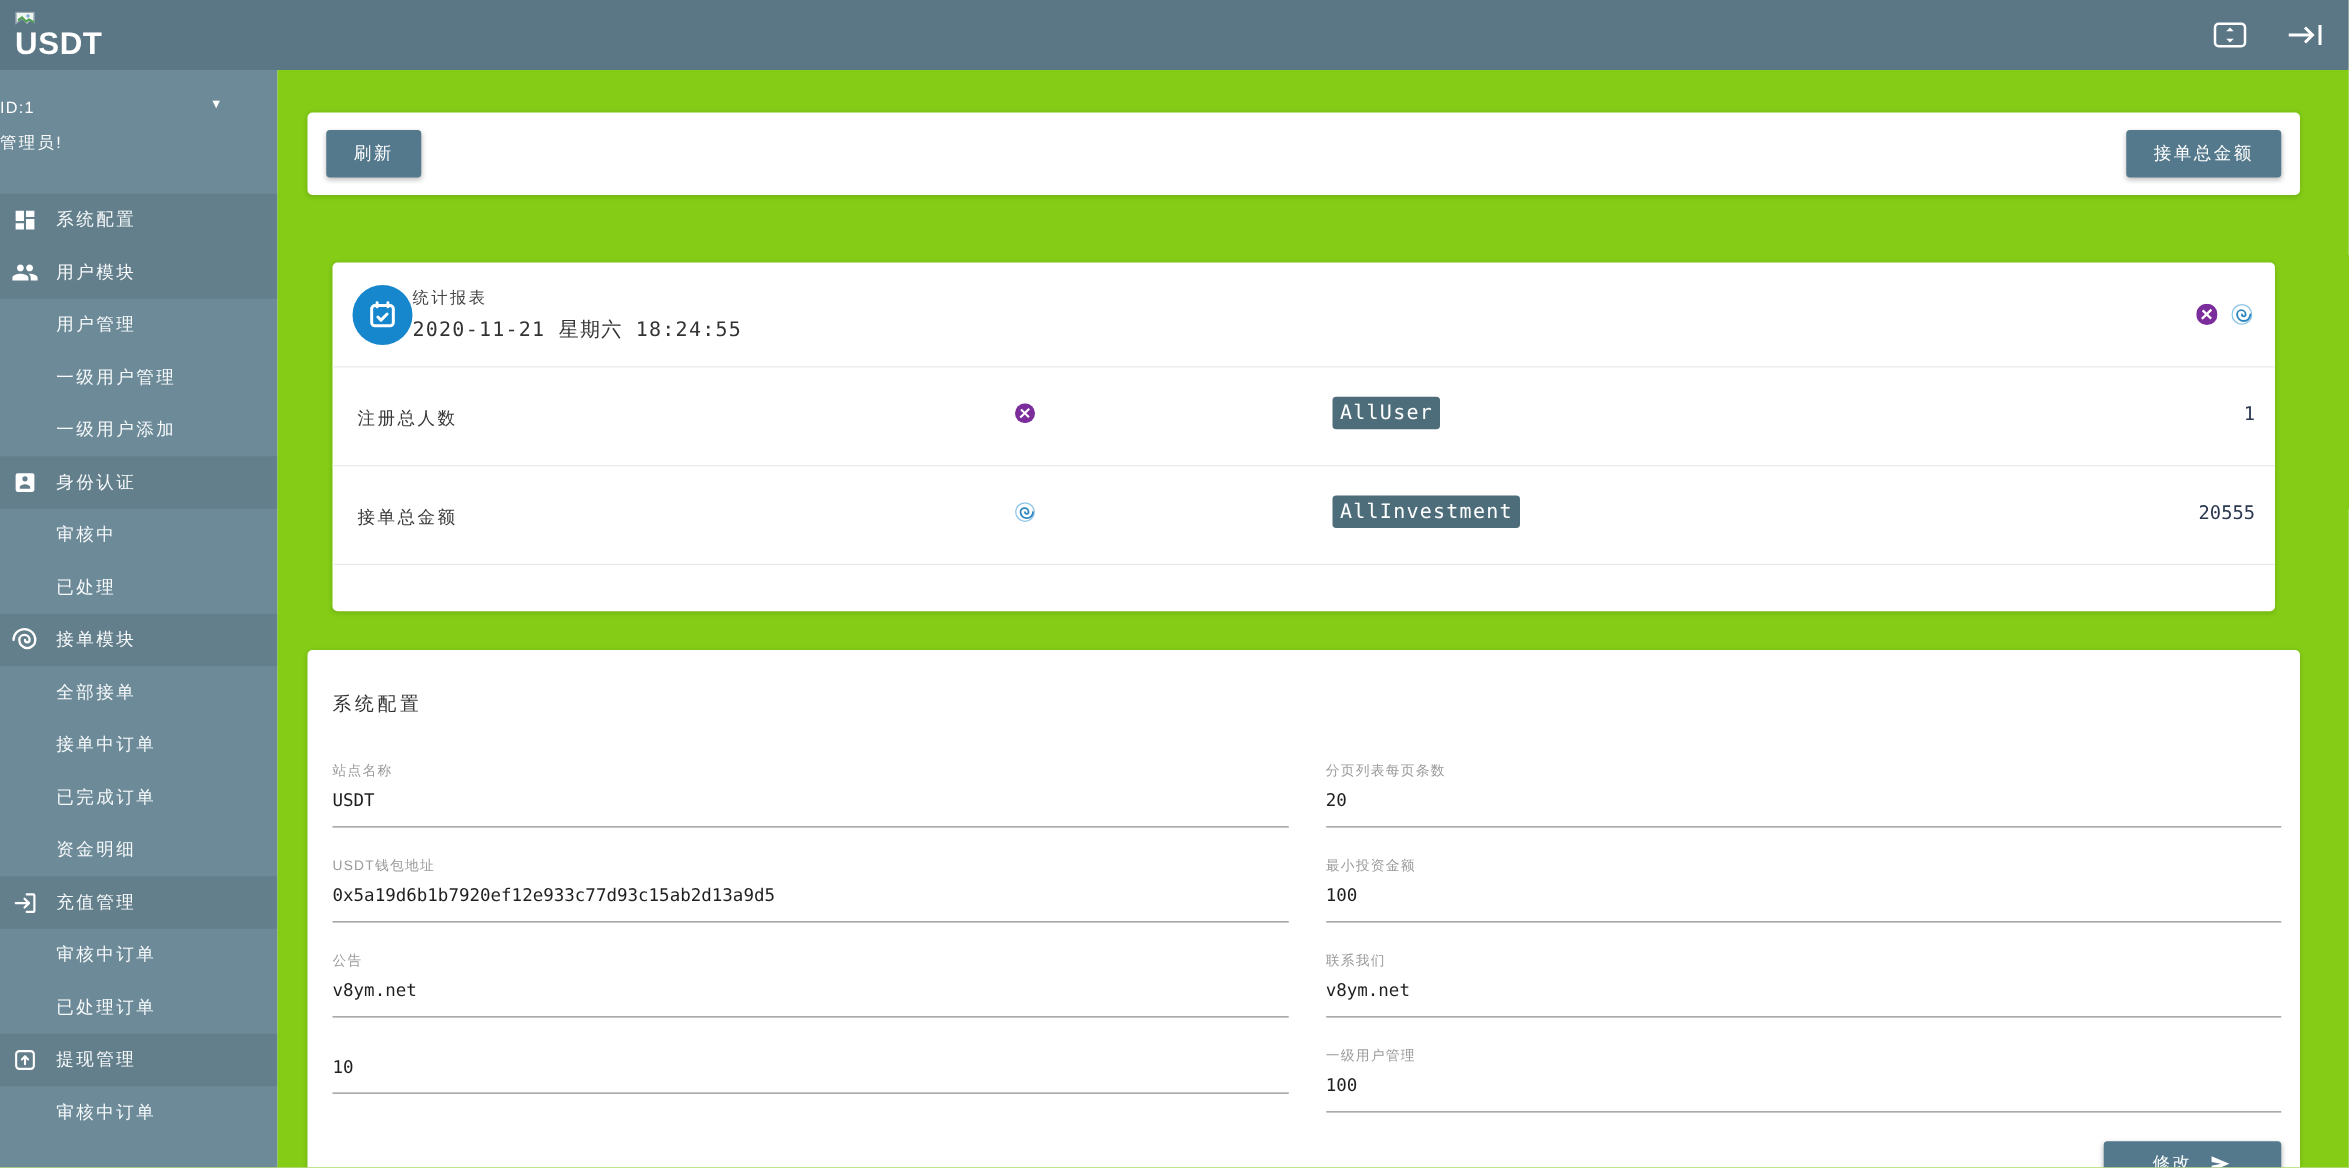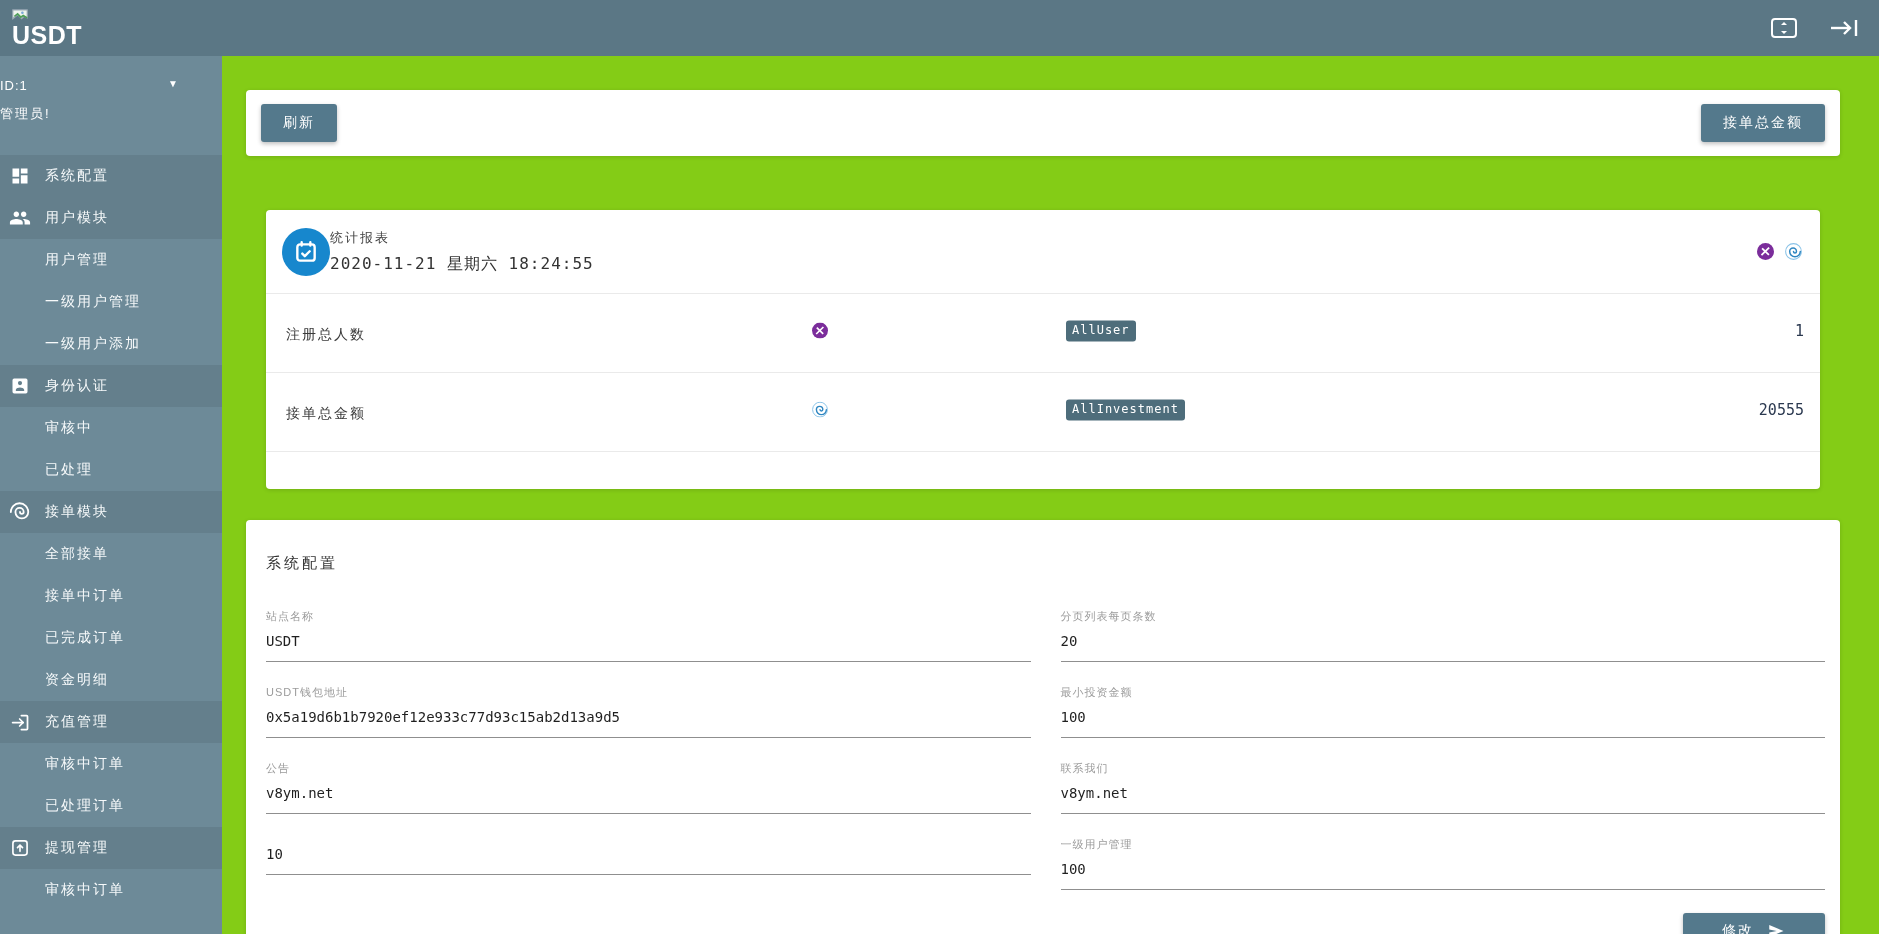--- a/index.html
+++ b/index.html
@@ -38,21 +38,21 @@
   .stats-card { margin:54px 20px 0; height:279px; }
   .stats-head { height:84px; display:flex; align-items:center; padding:0 16px; border-bottom:1px solid #eaeaea; }
   .cal-circle { width:48px; height:48px; border-radius:50%; background:#1787cd; display:flex; align-items:center; justify-content:center; flex:none; }
   .stats-titles { margin-left:0; }
   .stats-title { font-size:13px; color:#444; letter-spacing:2px; }
   .stats-date { font-size:16px; color:#333; margin-top:7px; font-family:"DejaVu Sans Mono", monospace; letter-spacing:1px; }
   .head-icons { margin-left:auto; display:flex; gap:11px; align-items:center; padding-right:2px; }
   .srow { position:relative; height:79px; border-bottom:1px solid #eaeaea; }
   .srow-label { position:absolute; left:20px; top:50%; transform:translateY(-38%); font-size:14px; color:#3a3a3a; letter-spacing:2px; }
   .srow-icon { position:absolute; left:546px; top:50%; transform:translateY(-65%); }
-  .srow-badge { position:absolute; left:800px; top:50%; transform:translateY(-60%); background:#4e6d7b; color:#fff; font-family:"DejaVu Sans Mono", monospace; font-size:12px; padding:3px 6px 4px; border-radius:3px; letter-spacing:1px; }
+  .srow-badge { position:absolute; left:800px; top:50%; transform:translateY(-60%); background:#4e6d7b; color:#fff; font-family:"DejaVu Sans Mono", monospace; font-size:16px; padding:3px 6px 4px; border-radius:3px; letter-spacing:1px; }
   .srow-value { position:absolute; right:16px; top:50%; transform:translateY(-60%); font-size:15px; color:#2b3950; font-family:"DejaVu Sans Mono", monospace; }
 
   .config-card { margin-top:31px; min-height:480px; border-radius:4px 4px 0 0; padding:34px 15px 40px 20px; }
   .config-title { font-size:15px; color:#333; letter-spacing:3px; margin-bottom:28px; }
   .fields { display:grid; grid-template-columns:1fr 1fr; column-gap:30px; }
   .field { height:76px; padding-top:8px; }
   .f-label { font-size:11px; color:#9b9b9b; letter-spacing:1px; }
   .f-input { display:block; width:100%; border:none; border-bottom:1px solid #8f8f8f; background:transparent; font-family:"DejaVu Sans Mono", monospace; font-size:14px; color:#1f1f1f; padding:9px 0 12px; outline:none; }
   .submit-row { display:flex; justify-content:flex-end; margin-top:8px; }
   .submit-btn { display:flex; align-items:center; justify-content:center; gap:12px; width:142px; height:36px; }

